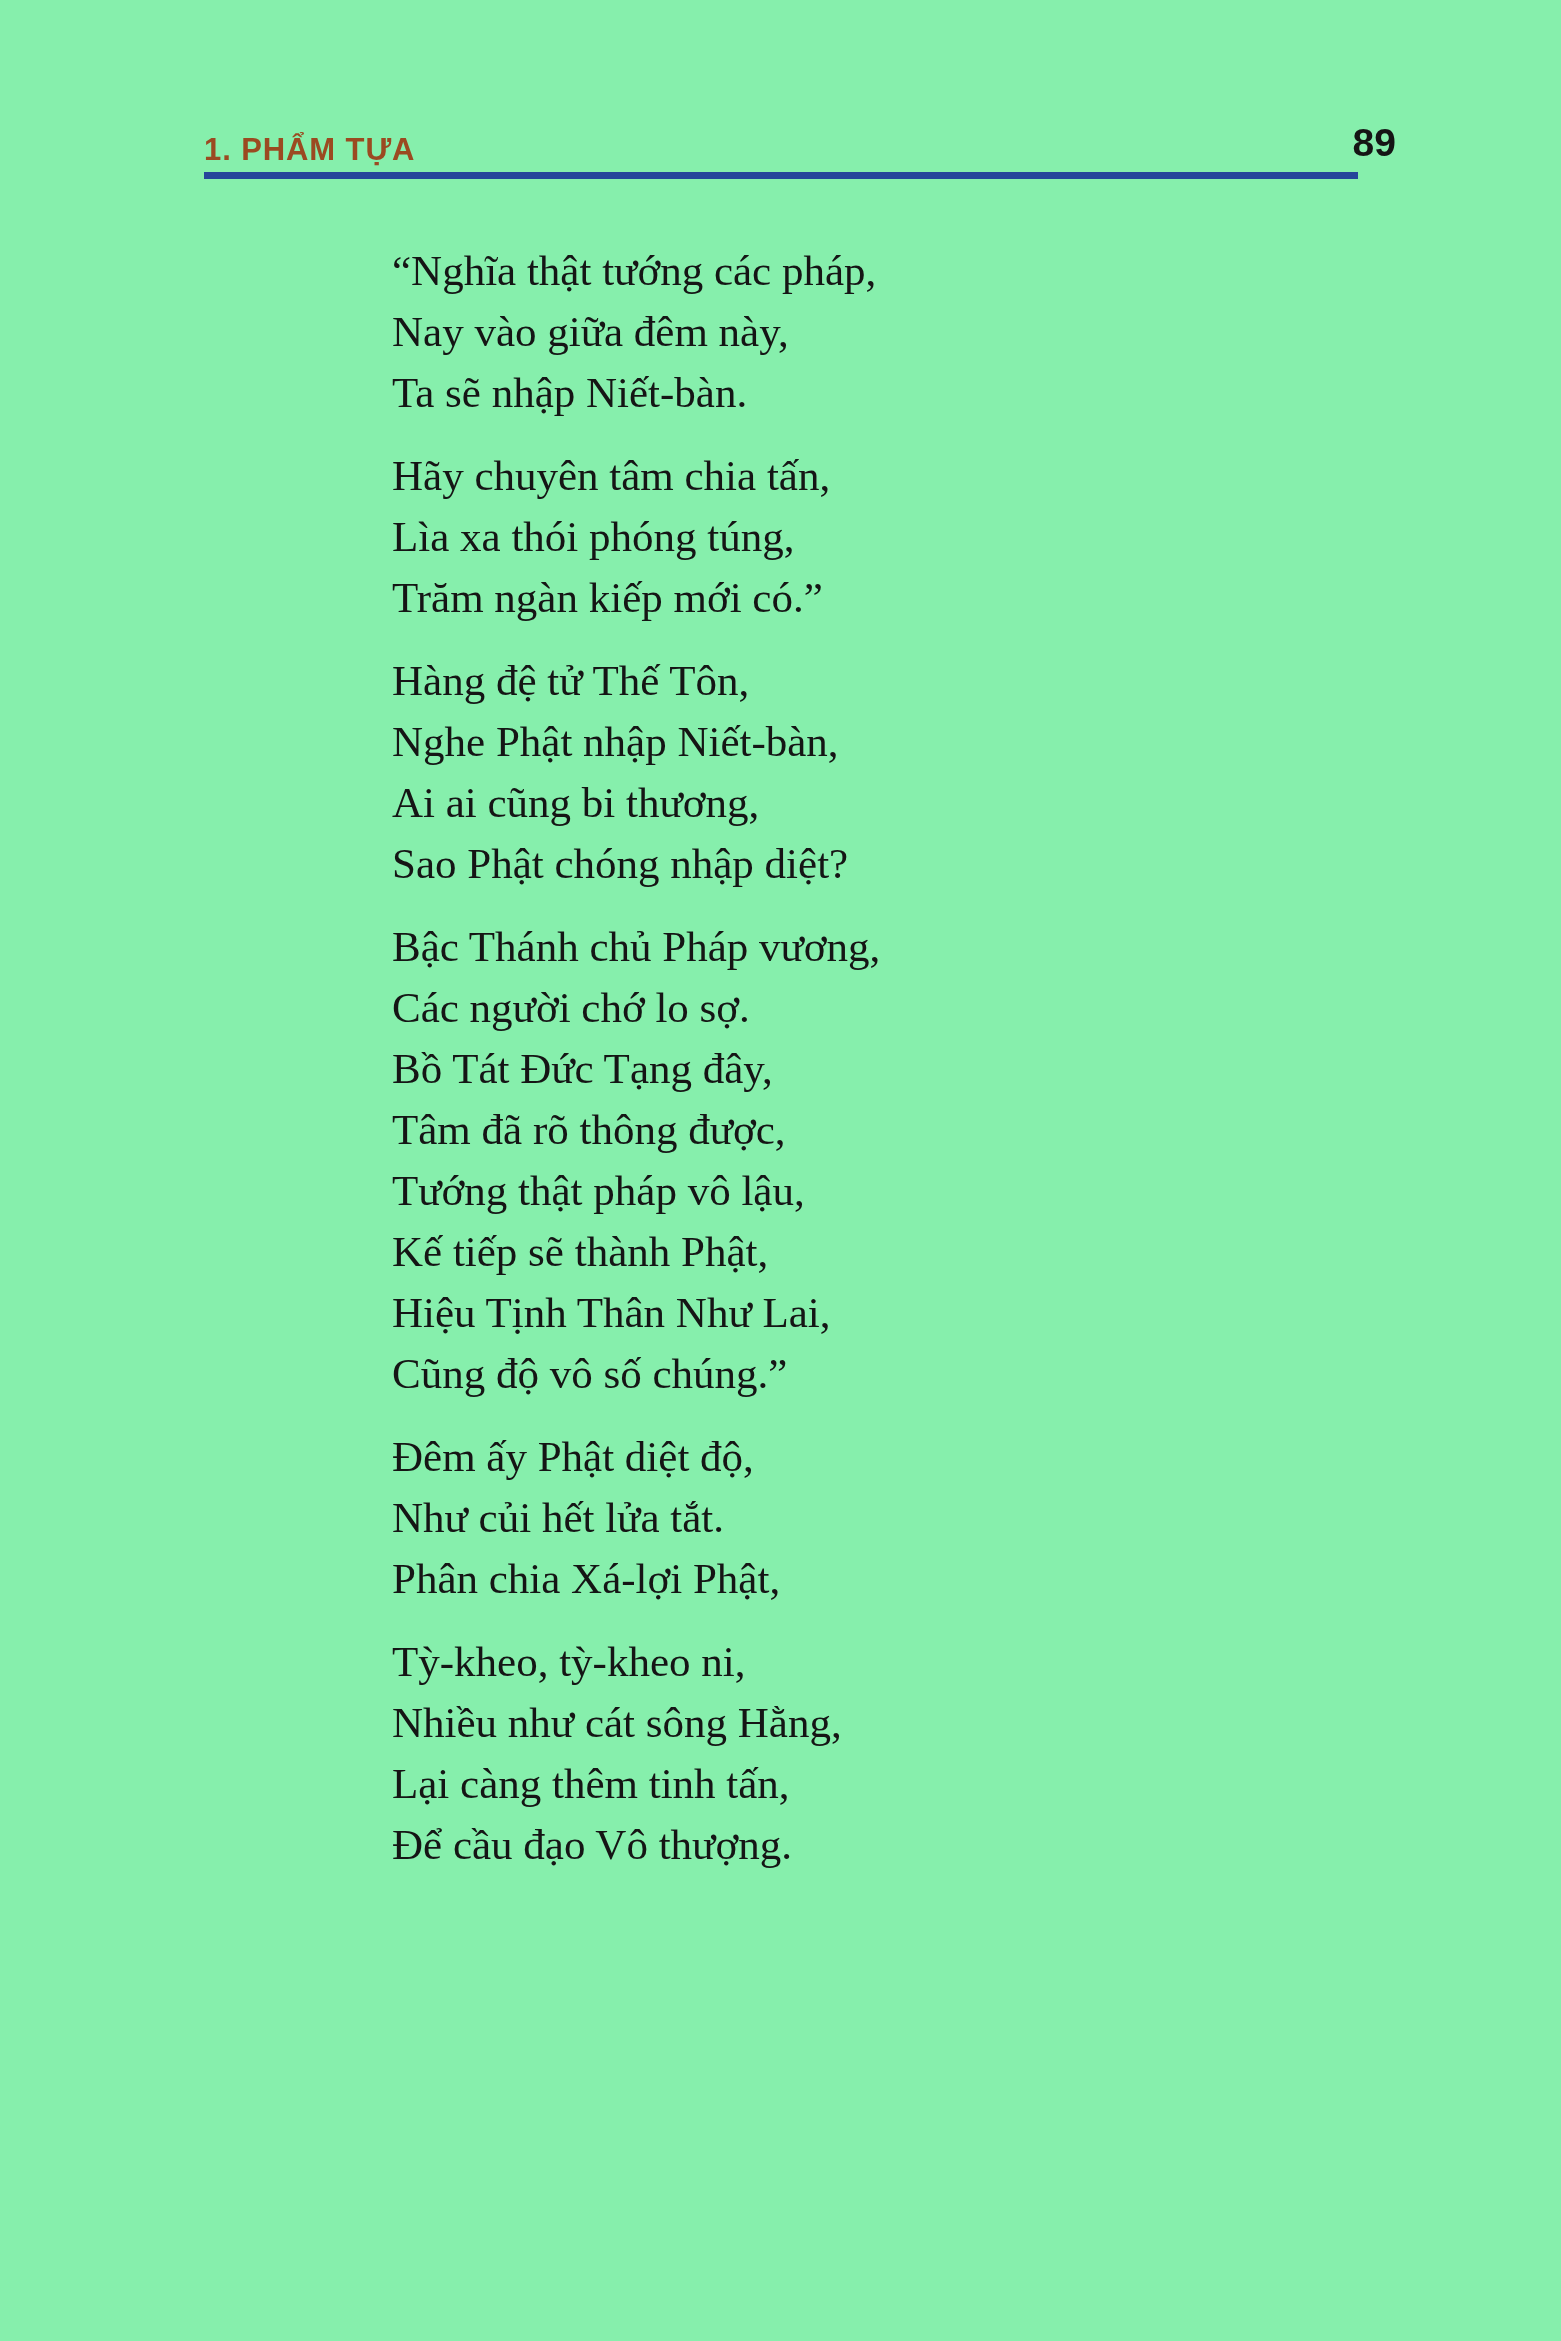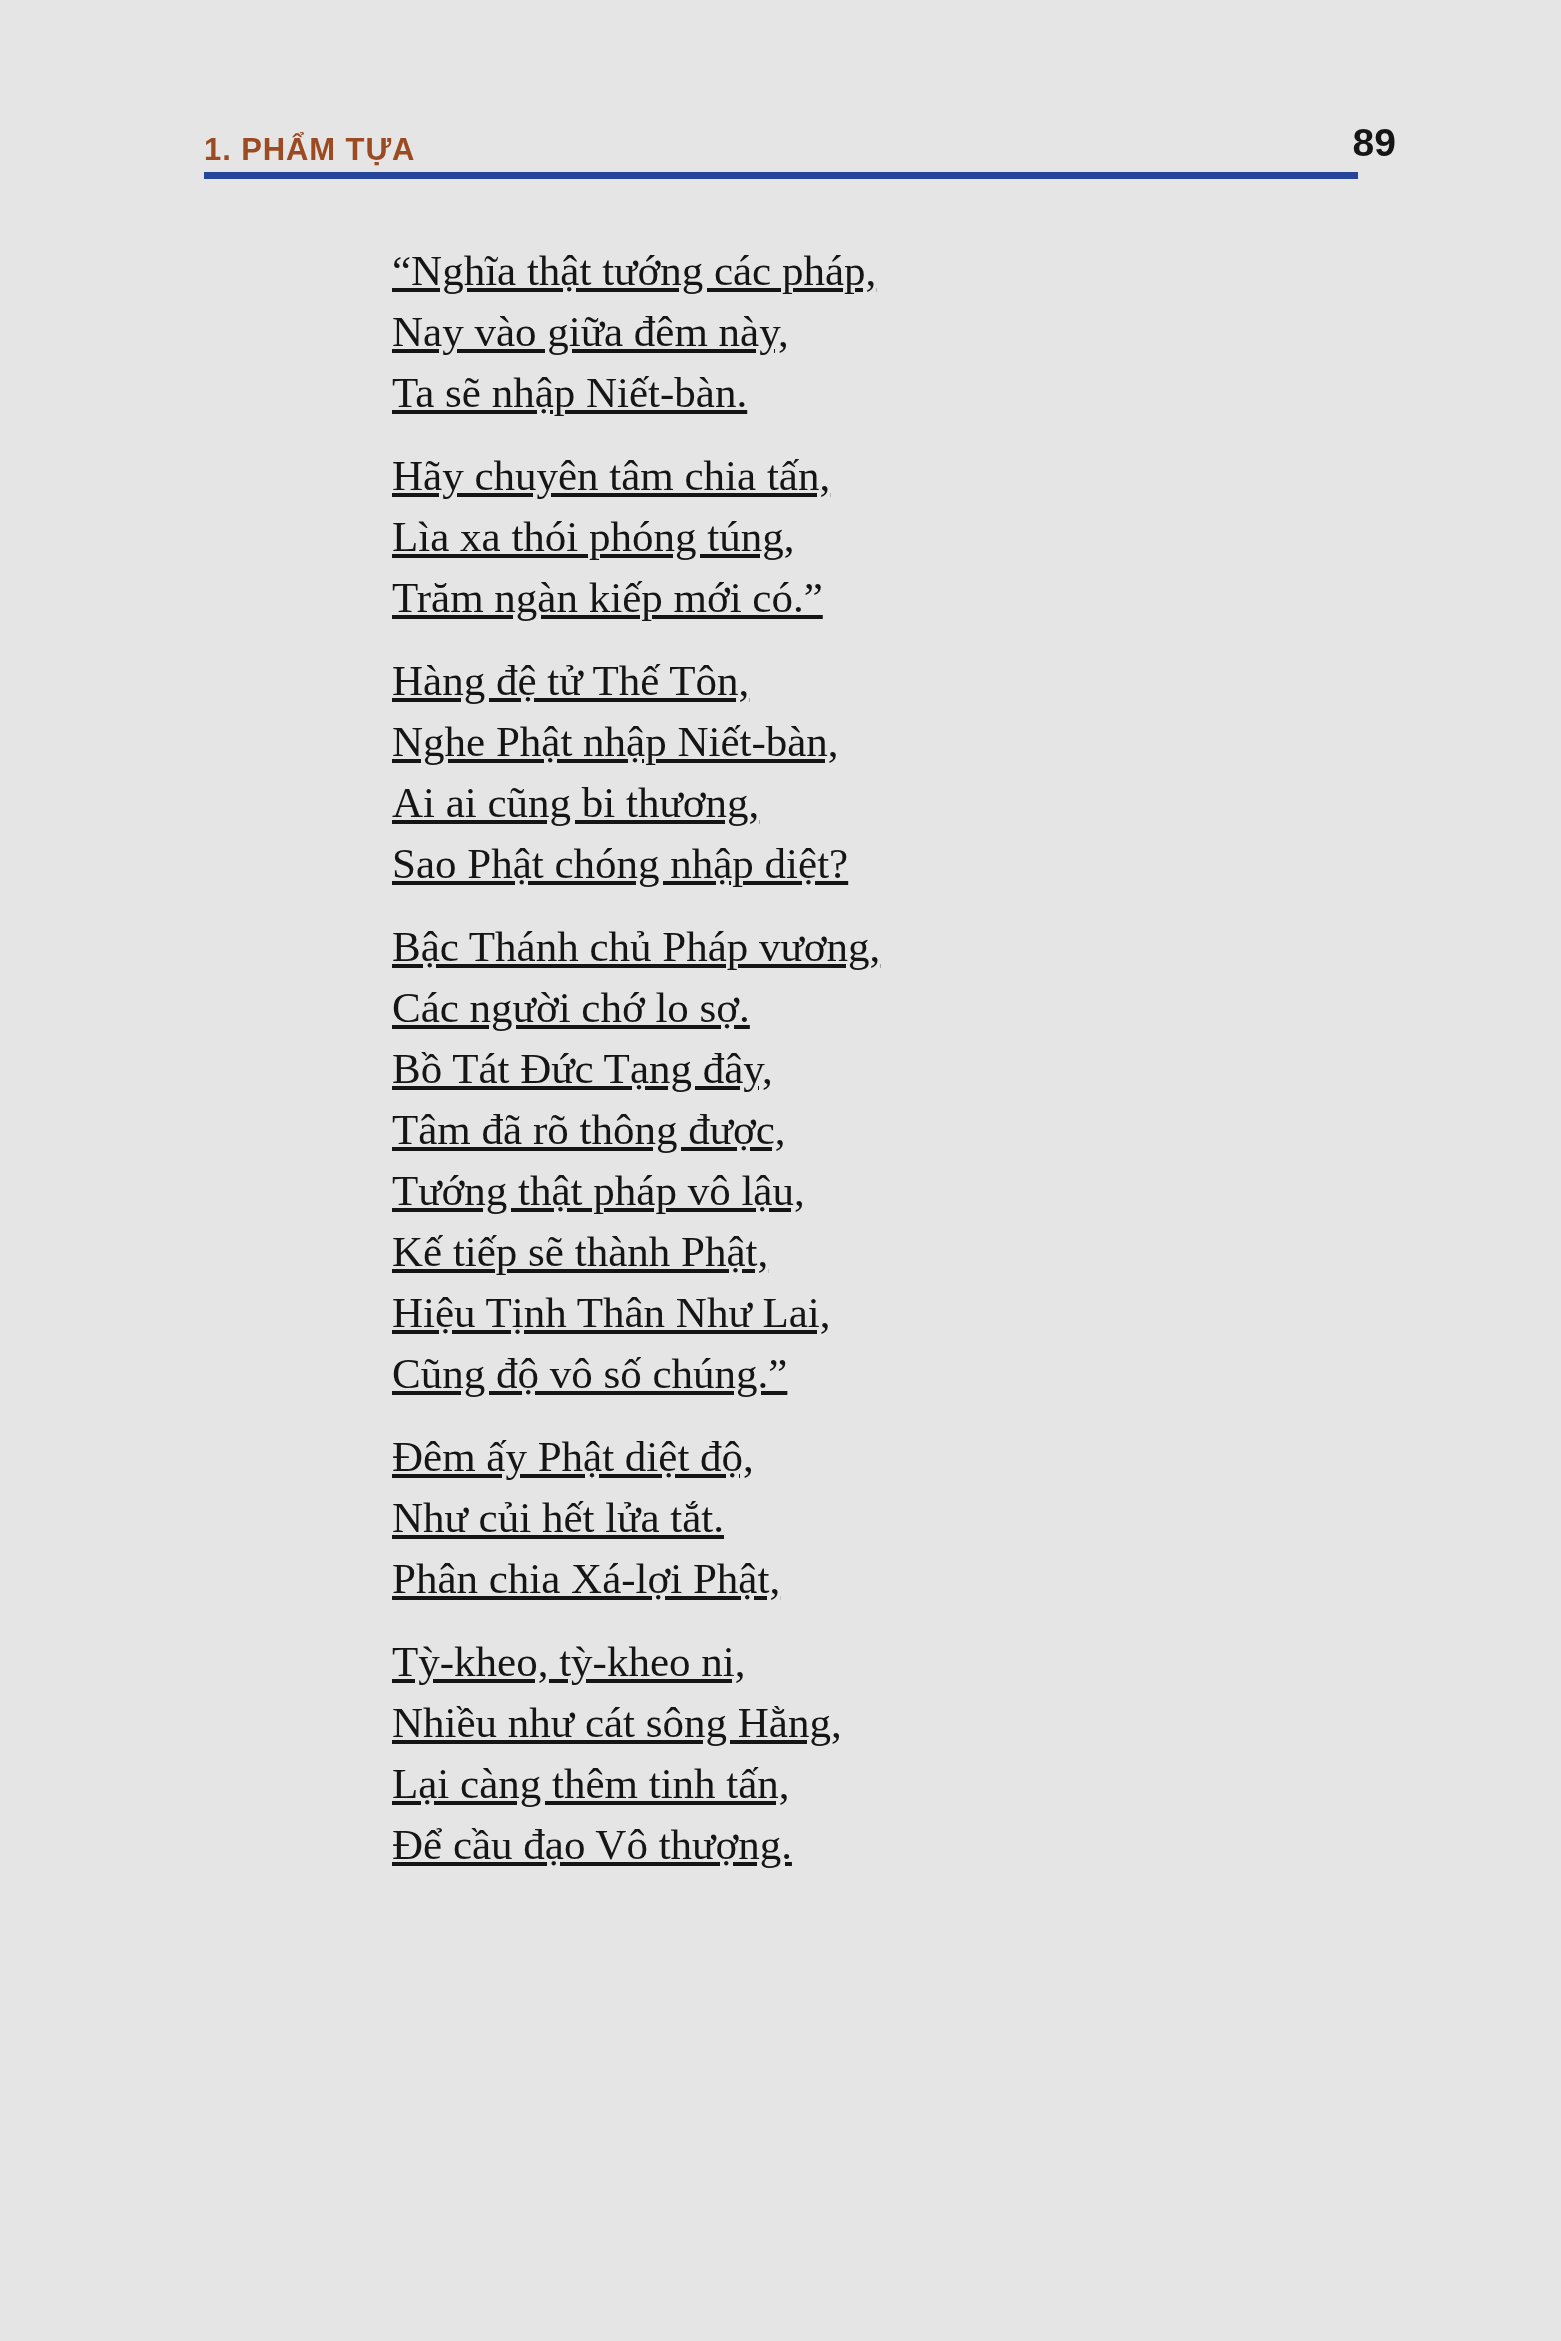--- a/index.html
+++ b/index.html
@@ -5,21 +5,21 @@
 <style>
   html, body {
     margin: 0;
     padding: 0;
     background: #ffffff;
   }
   .page {
     position: relative;
     width: 1561px;
     height: 2342px;
-    background: #e5e5e5;
+    background: #86efac;
     overflow: hidden;
   }
   .chapter-title {
     position: absolute;
     left: 204px;
     top: 134px;
     font-family: "Liberation Sans", sans-serif;
     font-weight: 700;
     font-size: 31px;
     line-height: 1;
@@ -51,21 +51,20 @@
     position: absolute;
     left: 392px;
     top: 240px;
     font-family: "Liberation Serif", serif;
     font-size: 43px;
     line-height: 61px;
     color: var(--text-black, #151515);
   }
   .stanza {
     margin: 0 0 22px 0;
-    text-decoration: underline;
   }
   .verse-line {
     white-space: pre;
   }
 </style>
 </head>
 <body>
 
 <div class="page">
   <div>

